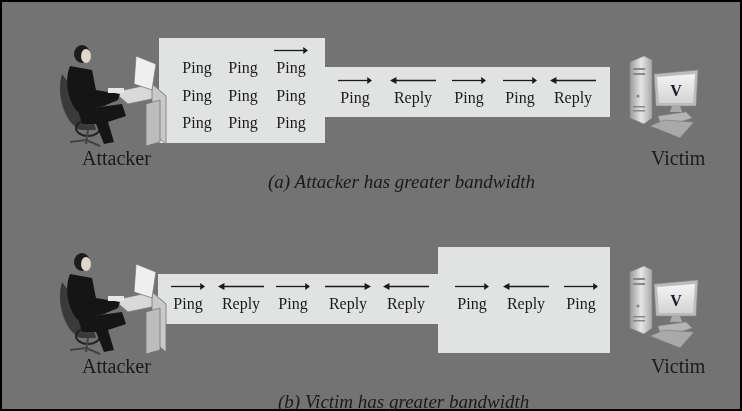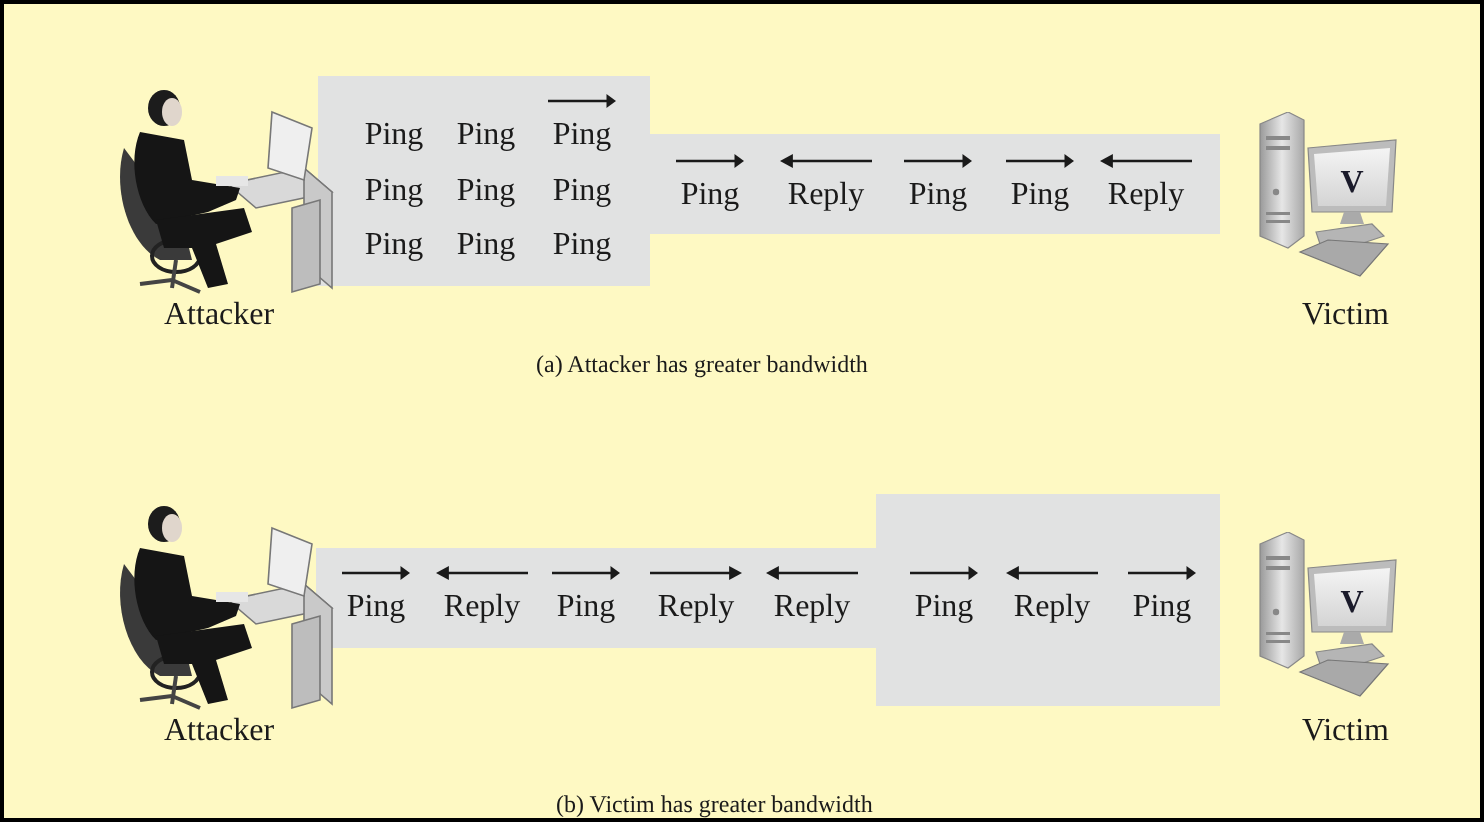--- a/index.html
+++ b/index.html
@@ -1,30 +1,30 @@
 <!DOCTYPE html>
 <html><head>
   <meta charset="utf-8">
   <style>
     html, body { margin: 0; padding: 0; background: #ffffff; }
     body { width: 742px; height: 411px; position: relative; overflow: hidden; }
     .frame {
       position: absolute; left: 0; top: 0; width: 738px; height: 407px;
-      border: 2px solid #000; background: #fef9c3;
+      border: 2px solid #000; background: #737373;
     }
     .serif { font-family: "Liberation Serif", "DejaVu Serif", serif; color: #1a1a1a; }
     .gray { position: absolute; background: #e1e2e2; }
     .token {
       position: absolute; font-size: 16px; line-height: 18px; text-align: center;
       white-space: nowrap;
     }
     .arrow { position: absolute; height: 7px; }
     .arrow svg { display: block; width: 100%; height: 7px; }
-    .label { position: absolute; font-size: 16px; line-height: 18px; white-space: nowrap; }
-    .caption { position: absolute; font-size: 12px; line-height: 18px; white-space: nowrap; }
+    .label { position: absolute; font-size: 20px; line-height: 18px; white-space: nowrap; }
+    .caption { position: absolute; font-size: 19px; line-height: 18px; white-space: nowrap; font-style: italic; }
     .figure { position: absolute; }
   </style>
 </head>
 <body>
 
 <div class="frame">
 
   <div>
     <div class="gray" style="left:157px; top:36px; width:166px; height:105px;"></div>
     <div class="gray" style="left:323px; top:65px; width:285px; height:50px;"></div>

